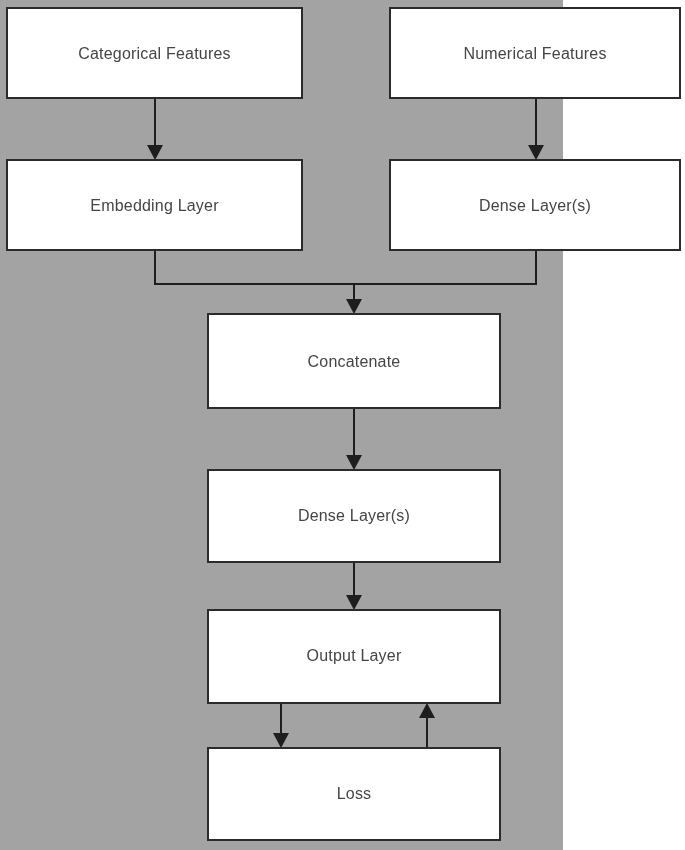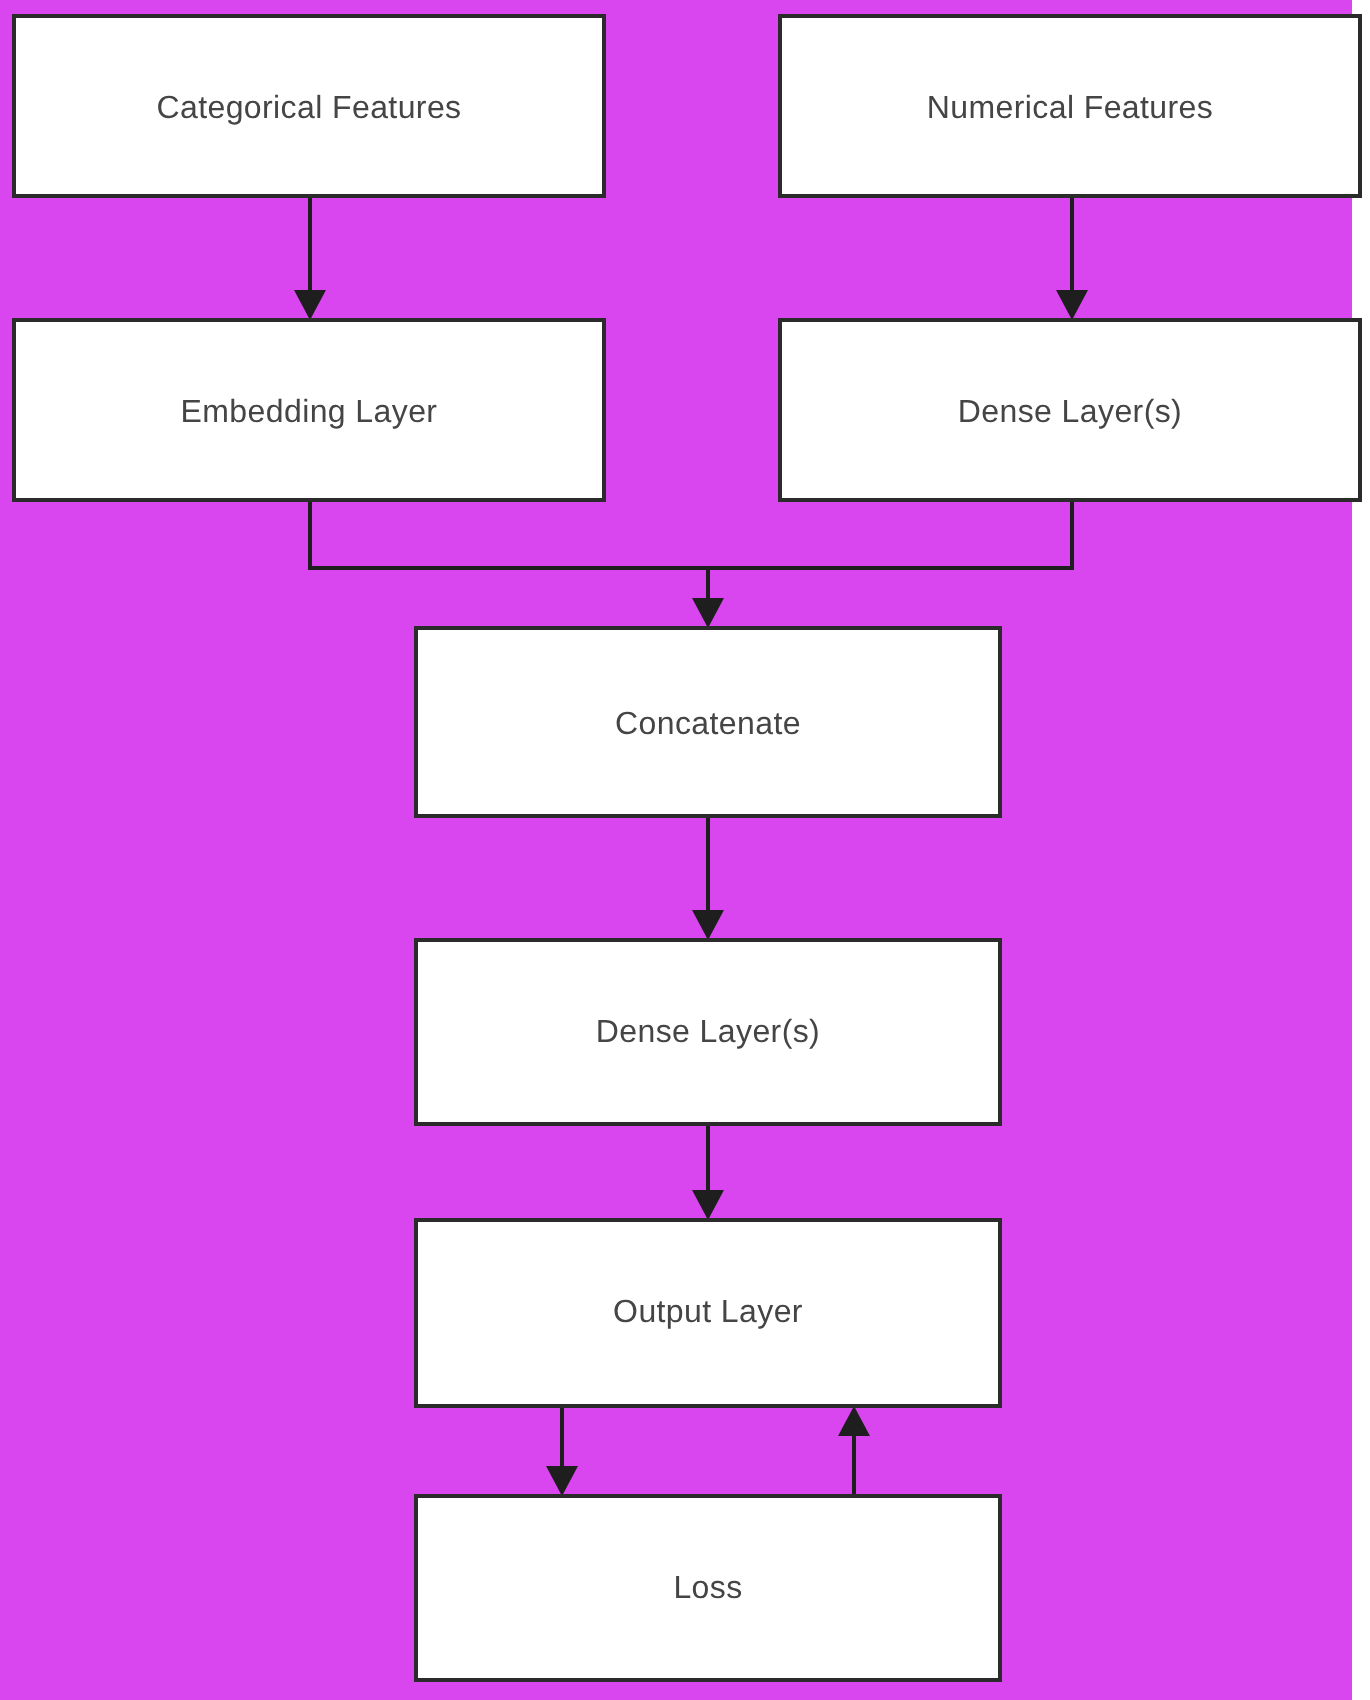--- a/index.html
+++ b/index.html
@@ -9,23 +9,23 @@
     background: #ffffff;
   }
   body {
     width: 685px;
     height: 850px;
     font-family: "Liberation Sans", sans-serif;
     overflow: hidden;
   }
   #flowchart-root {
     position: relative;
-    width: 676px;
+    width: 563px;
     height: 850px;
-    background: #d946ef;
+    background: #a3a3a3;
   }
   svg#diagram {
     display: block;
     width: 685px;
     height: 850px;
   }
   .node-box {
     fill: #ffffff;
     stroke: #2b2b2b;
     stroke-width: 2;

